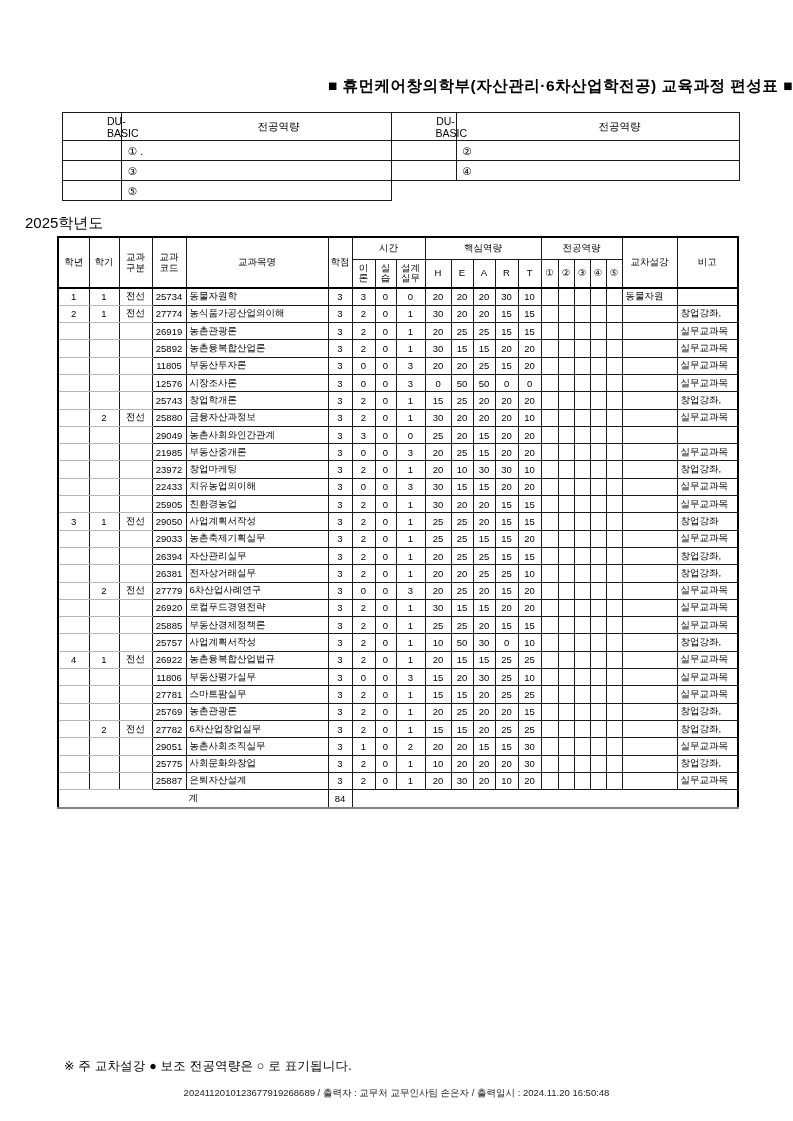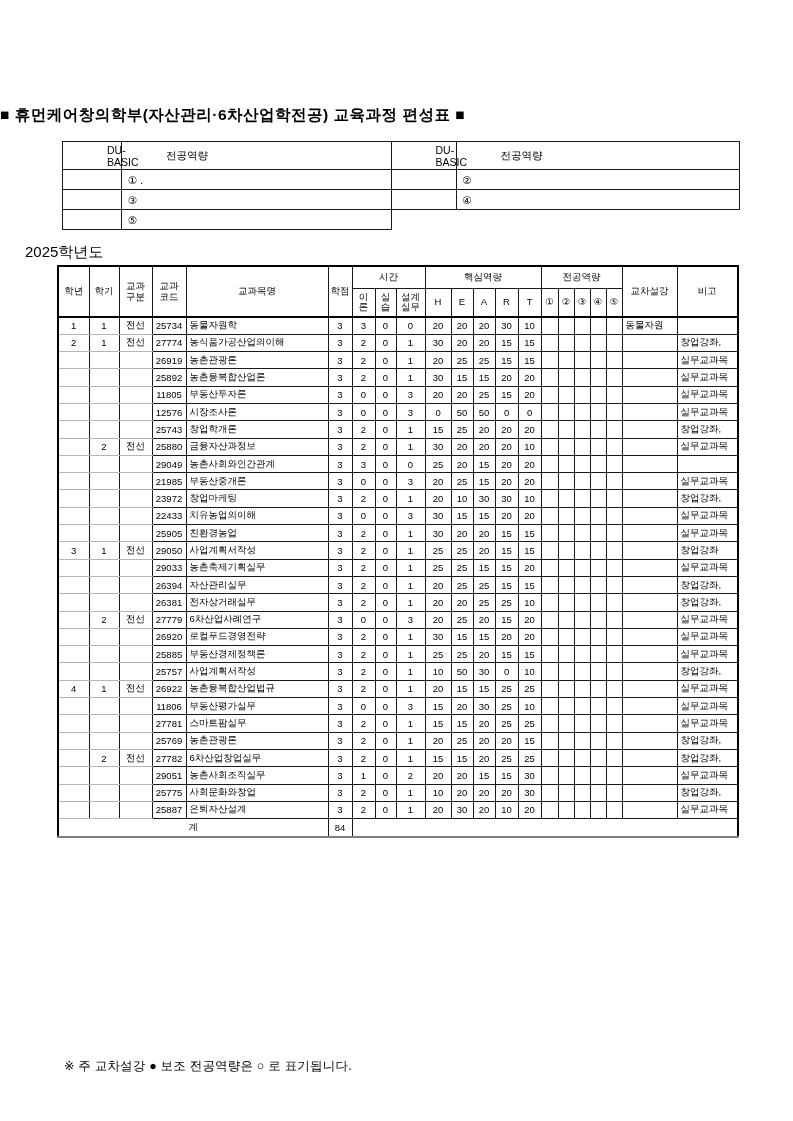--- a/index.html
+++ b/index.html
@@ -7,42 +7,42 @@
   .page {
     position:relative;
     width:793px; height:1121px;
     background:#fff;
     font-family:"Liberation Sans","DejaVu Sans",sans-serif;
     color:#000;
     overflow:hidden;
   }
   
   .title {
-    padding-top:105px;
-    text-align:left;
+    padding-top:76px;
+    text-align:right;
     font-size:15.5px;
     font-weight:bold;
     letter-spacing:0.5px;
   }
   
   .du-wrap {
     display:flex;
     margin:15px 0 0 62px;
     width:676px;
     align-items:flex-start;
   }
   table { border-collapse:collapse; table-layout:fixed; }
   .du-tbl { font-size:10.5px; }
   .du-tbl th, .du-tbl td {
     border:1.5px solid #1a1a1a;
     height:20px;
     font-weight:400;
     vertical-align:middle;
   }
-  .du-tbl th { height:28px; text-align:left;padding-left:44px; }
+  .du-tbl th { height:28px; text-align:center;padding-left:44px; }
   .du-tbl td { text-align:left; padding-left:6px; }
   .du-right { margin-left:-1.5px; }
   
   .year-label {
     margin:13px 0 0 25px;
     font-size:15px;
   }
   
   .main-tbl {
     margin:3px 0 0 57px;
@@ -875,14 +875,15 @@
     <tbody>
       <tr class="total-row">
         <td colspan="5" class="c">계</td>
         <td class="c">84</td>
         <td colspan="15"></td>
       </tr>
     </tbody>
   </table>
 
   <div class="footnote">※ 주 교차설강 ● 보조 전공역량은 ○ 로 표기됩니다.</div>
+  <div class="print-footer">2024112010123677919268689 / 출력자 : 교무처 교무인사팀 손은자 / 출력일시 : 2024.11.20 16:50:48</div>
 
 </div>
 
 </body></html>

